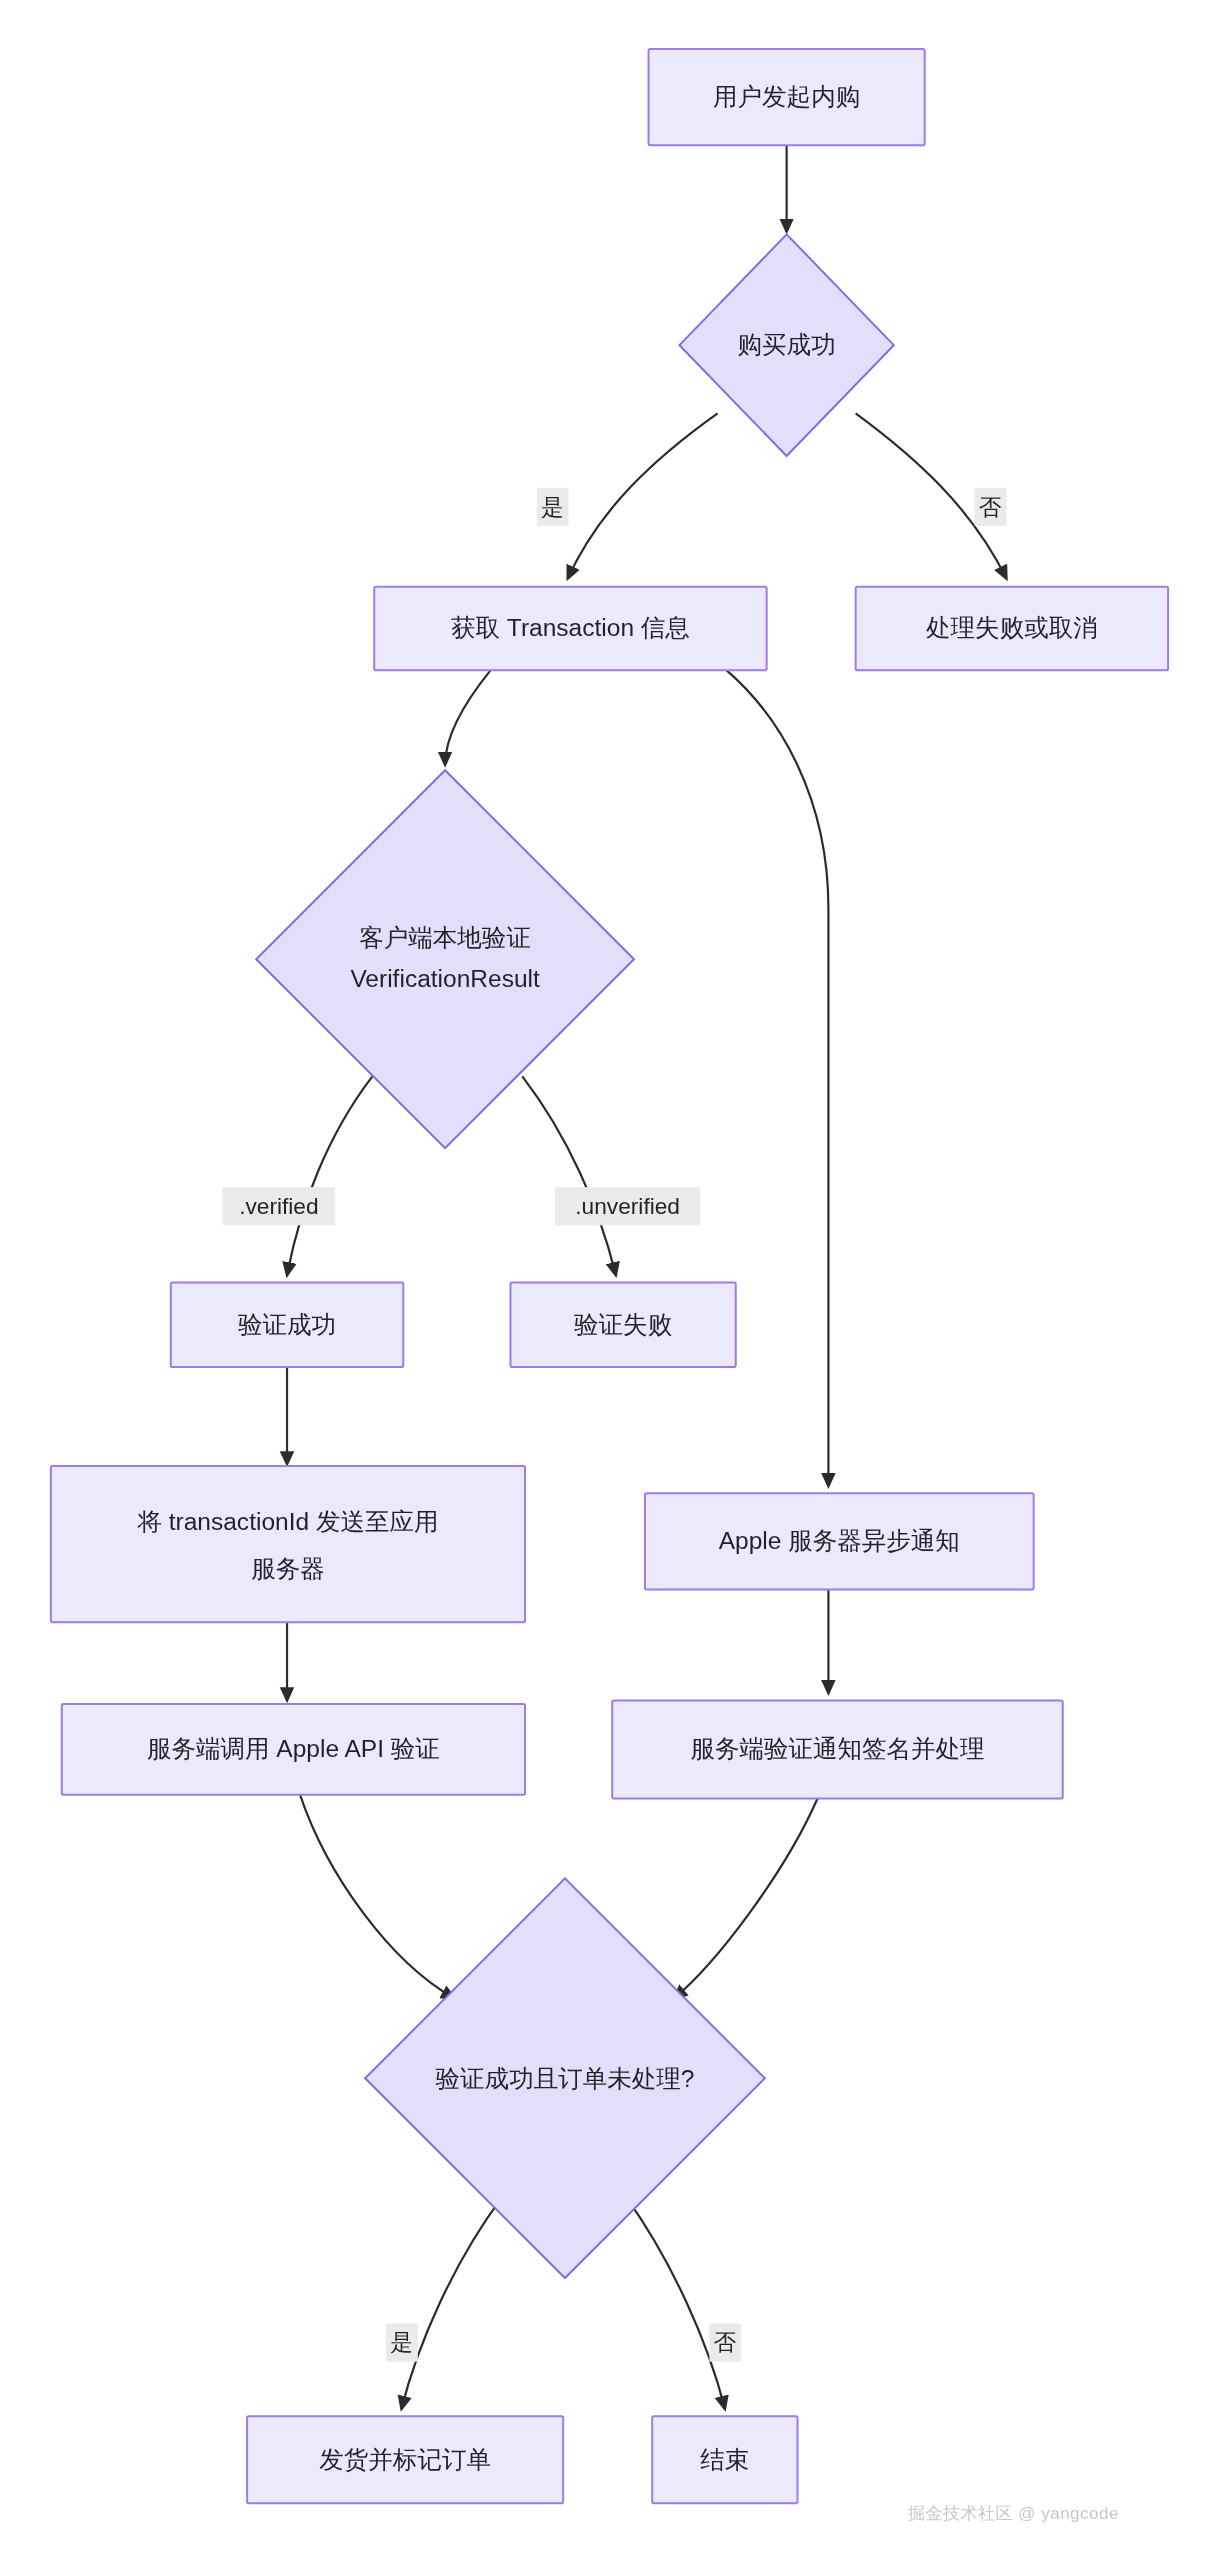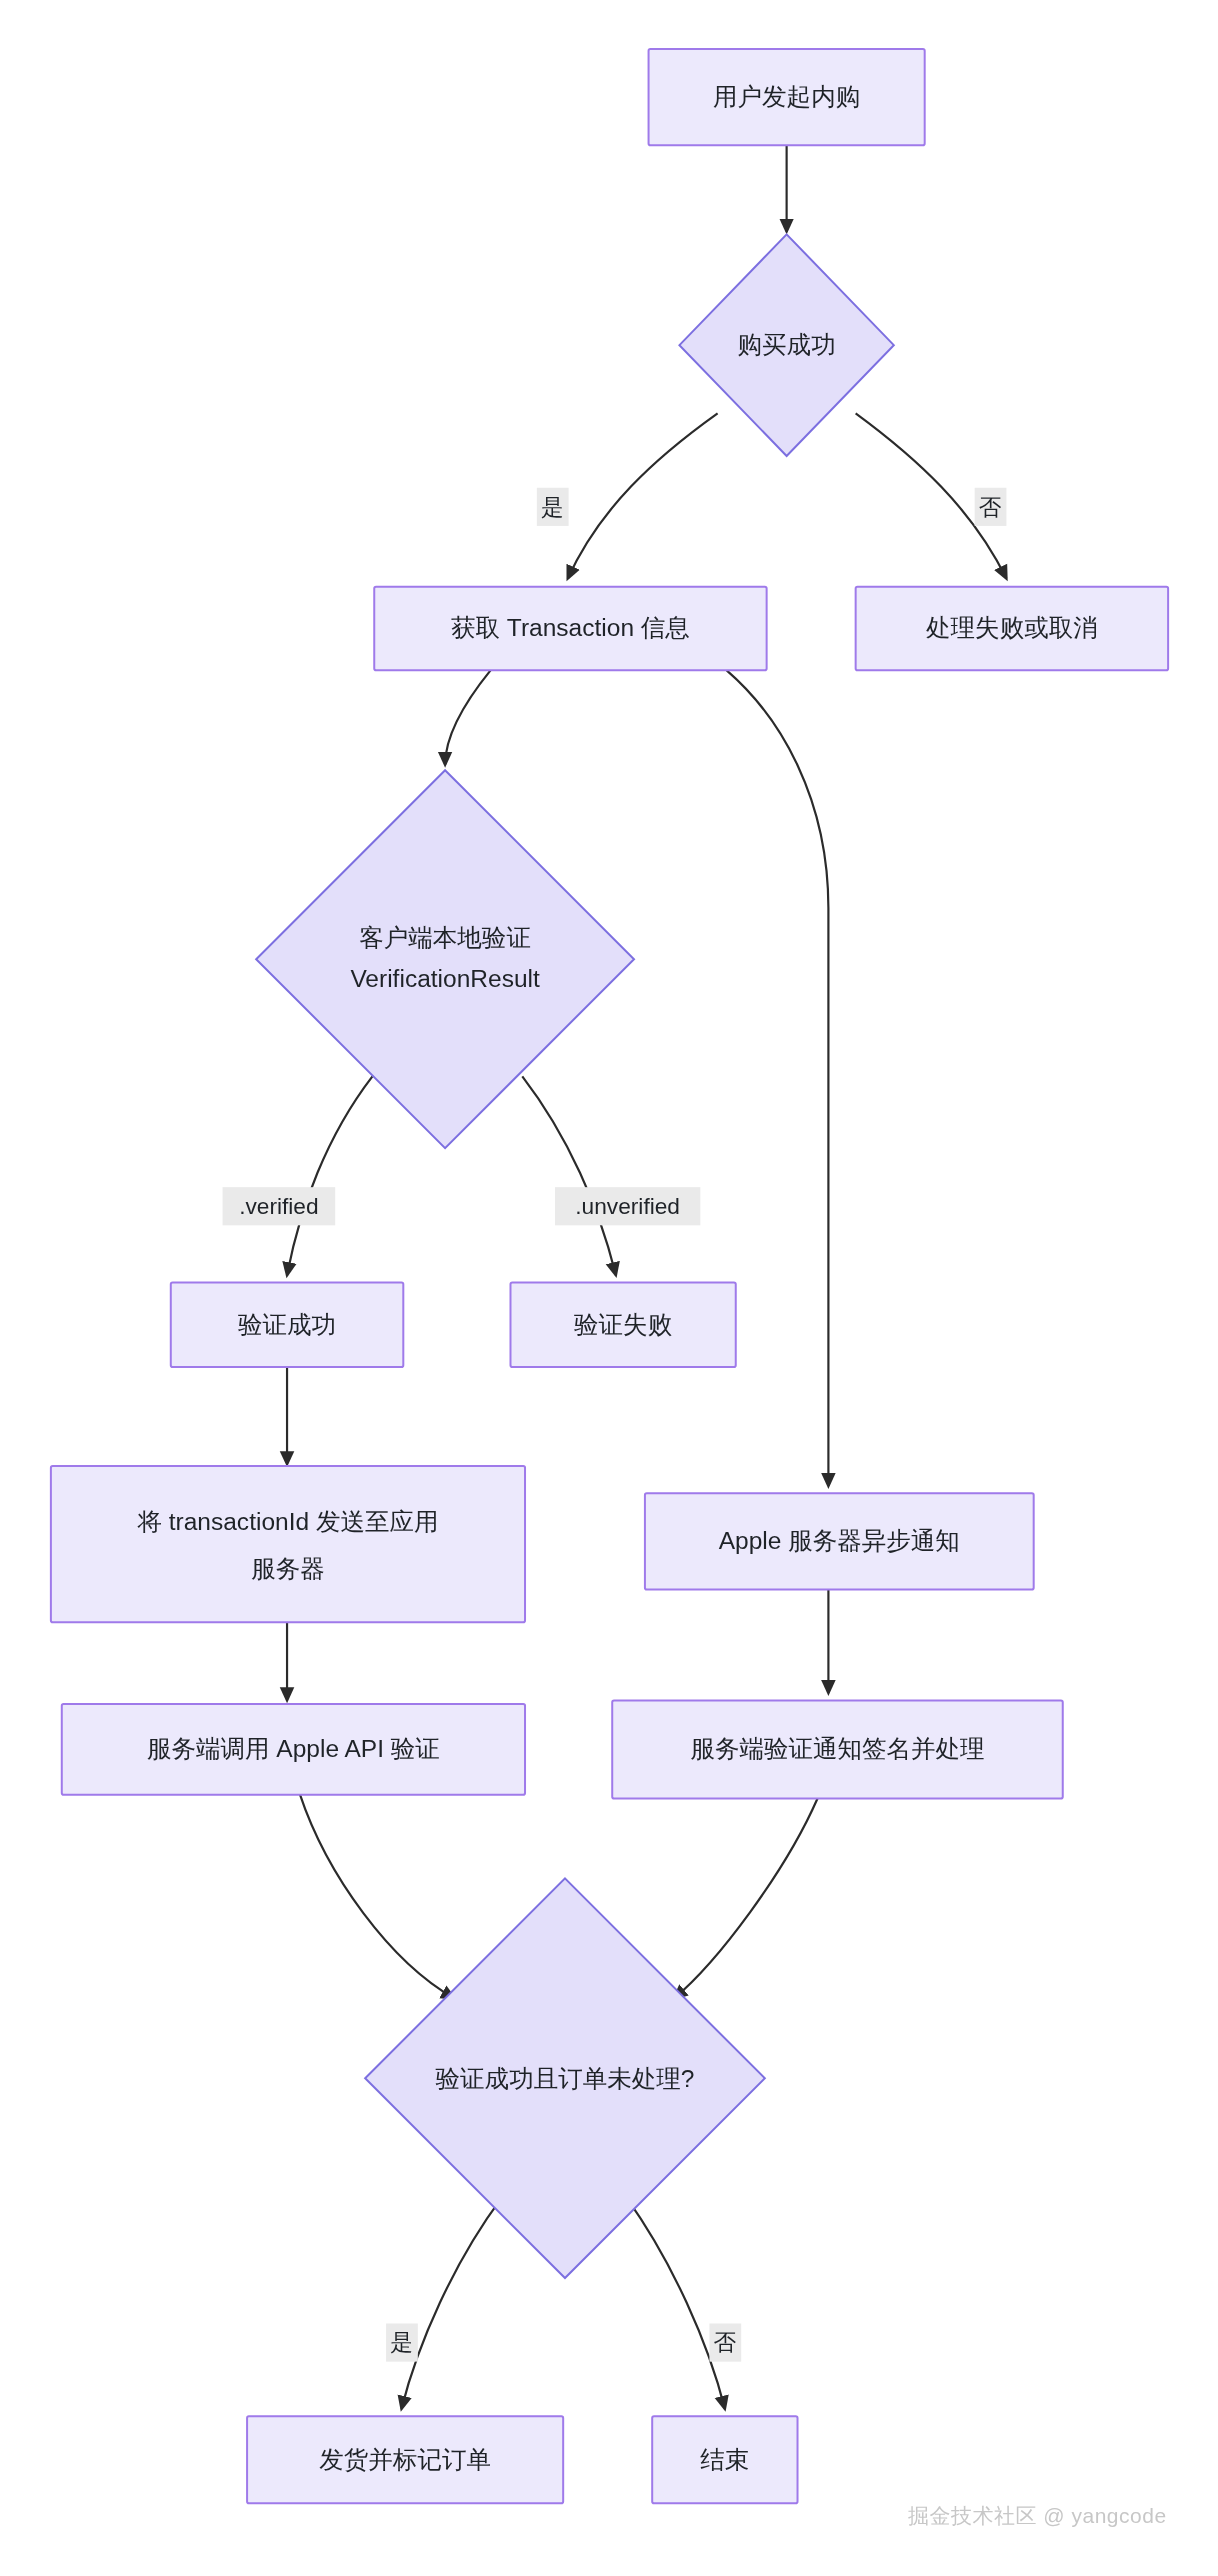--- a/index.html
+++ b/index.html
@@ -51,21 +51,21 @@
     fill: #1f2328;
     text-anchor: middle;
     dominant-baseline: middle;
   }
   .edge-label-bg {
     fill: #eaeaea;
   }
   .watermark {
     position: absolute;
     font-family: "Liberation Sans", "DejaVu Sans", sans-serif;
-    font-size: 21px;
+    font-size: 17px;
     color: #c7c7c7;
     white-space: nowrap;
     letter-spacing: 0.5px;
   }
 </style>
 </head>
 <body>
 
 <div id="canvas">
 

